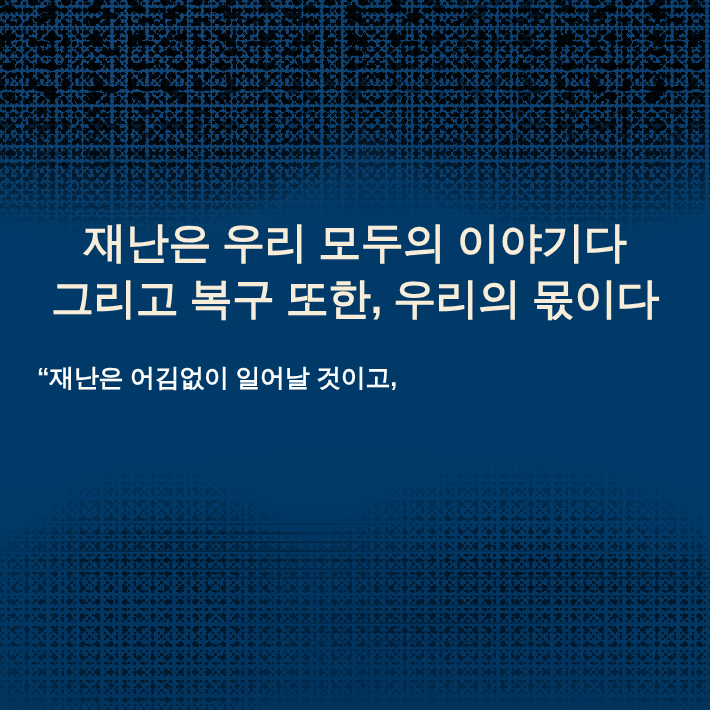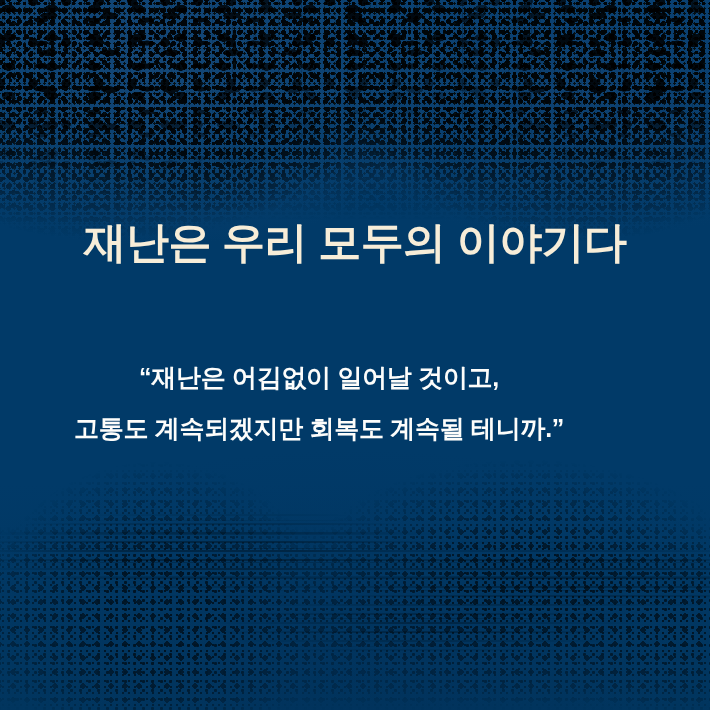--- a/index.html
+++ b/index.html
@@ -162,27 +162,27 @@
 
   .headline .hl {
     display: block;
   }
 
   .quote {
     position: absolute;
     left: 0;
     top: 352px;
     width: 638px;
-    text-align: center;
     color: #fdfdfb;
     font-size: 25px;
     font-weight: 700;
     line-height: 51px;
     letter-spacing: -0.3px;
     white-space: nowrap;
+    padding-left: 37px;
   }
 
   .quote .ql {
     display: block;
   }
 </style>
 </head>
 <body>
 
 <div class="card">
@@ -191,21 +191,21 @@
   <div class="tex tex-grain-top"></div>
   <div class="tex tex-blotch-top"></div>
   <div class="tex tex-drip"></div>
   <div class="tex tex-grain-bottom"></div>
   <div class="tex tex-streak"></div>
 
   <div class="content">
 
     <div class="headline">
       <span class="hl">재난은 우리 모두의 이야기다</span>
+      <span class="hl">그리고 복구 또한, 우리의 몫이다</span>
     </div>
 
     <div class="quote">
       <span class="ql">“재난은 어김없이 일어날 것이고,</span>
-      <span class="ql">고통도 계속되겠지만 회복도 계속될 테니까.”</span>
     </div>
 
   </div>
 </div>
 
 </body></html>

